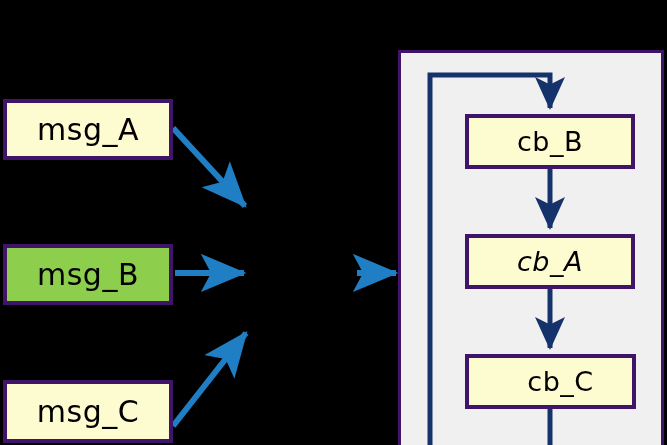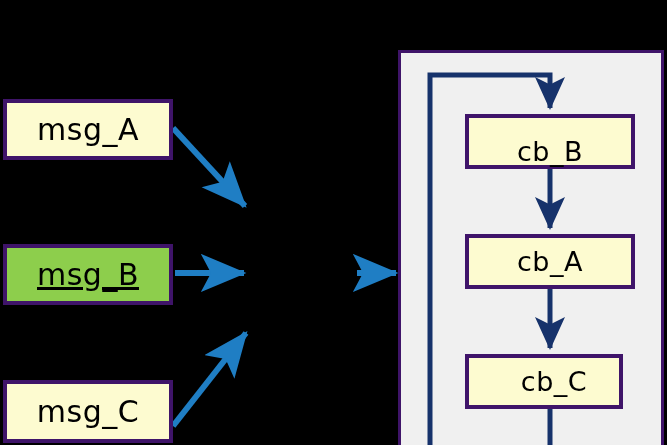--- a/index.html
+++ b/index.html
@@ -33,21 +33,20 @@
     line-height: 1;
     white-space: nowrap;
   }
 
   .msg-node {
     background: #fdfbd0;
     font-size: 30px;
   }
   .msg-node.highlighted {
     background: #8dce4c;
-    text-decoration: underline;
   }
 
   .cb-node {
     background: #fdfbd0;
     font-size: 27px;
   }
 
   
   #loop-panel {
     position: absolute;
@@ -68,23 +67,23 @@
     width: 667px;
     height: 445px;
     pointer-events: none;
   }
 
   
   #msg-a  { left: 3px;   top: 51px;  width: 170px; height: 61px; }
   #msg-b  { left: 3px;   top: 196px; width: 170px; height: 61px; }
   #msg-c  { left: 3px;   top: 332px; width: 170px; height: 63px; }
 
-  #cb-b   { left: 465px; top: 66px;  width: 170px; height: 55px; align-items: flex-end; }
-  #cb-a   { left: 465px; top: 186px; width: 170px; height: 55px; }
-  #cb-c   { left: 465px; top: 306px; width: 158px; height: 55px; padding-left: 20px; }
+  #cb-b   { left: 465px; top: 66px;  width: 170px; height: 55px; }
+  #cb-a   { left: 465px; top: 186px; width: 170px; height: 55px; font-style: italic; }
+  #cb-c   { left: 465px; top: 306px; width: 171px; height: 55px; padding-left: 20px; }
 </style>
 </head>
 <body>
 
 <div id="canvas">
 
   <div id="loop-panel"></div>
 
   <svg class="overlay" viewBox="0 0 667 445" xmlns="http://www.w3.org/2000/svg">
     <defs>

